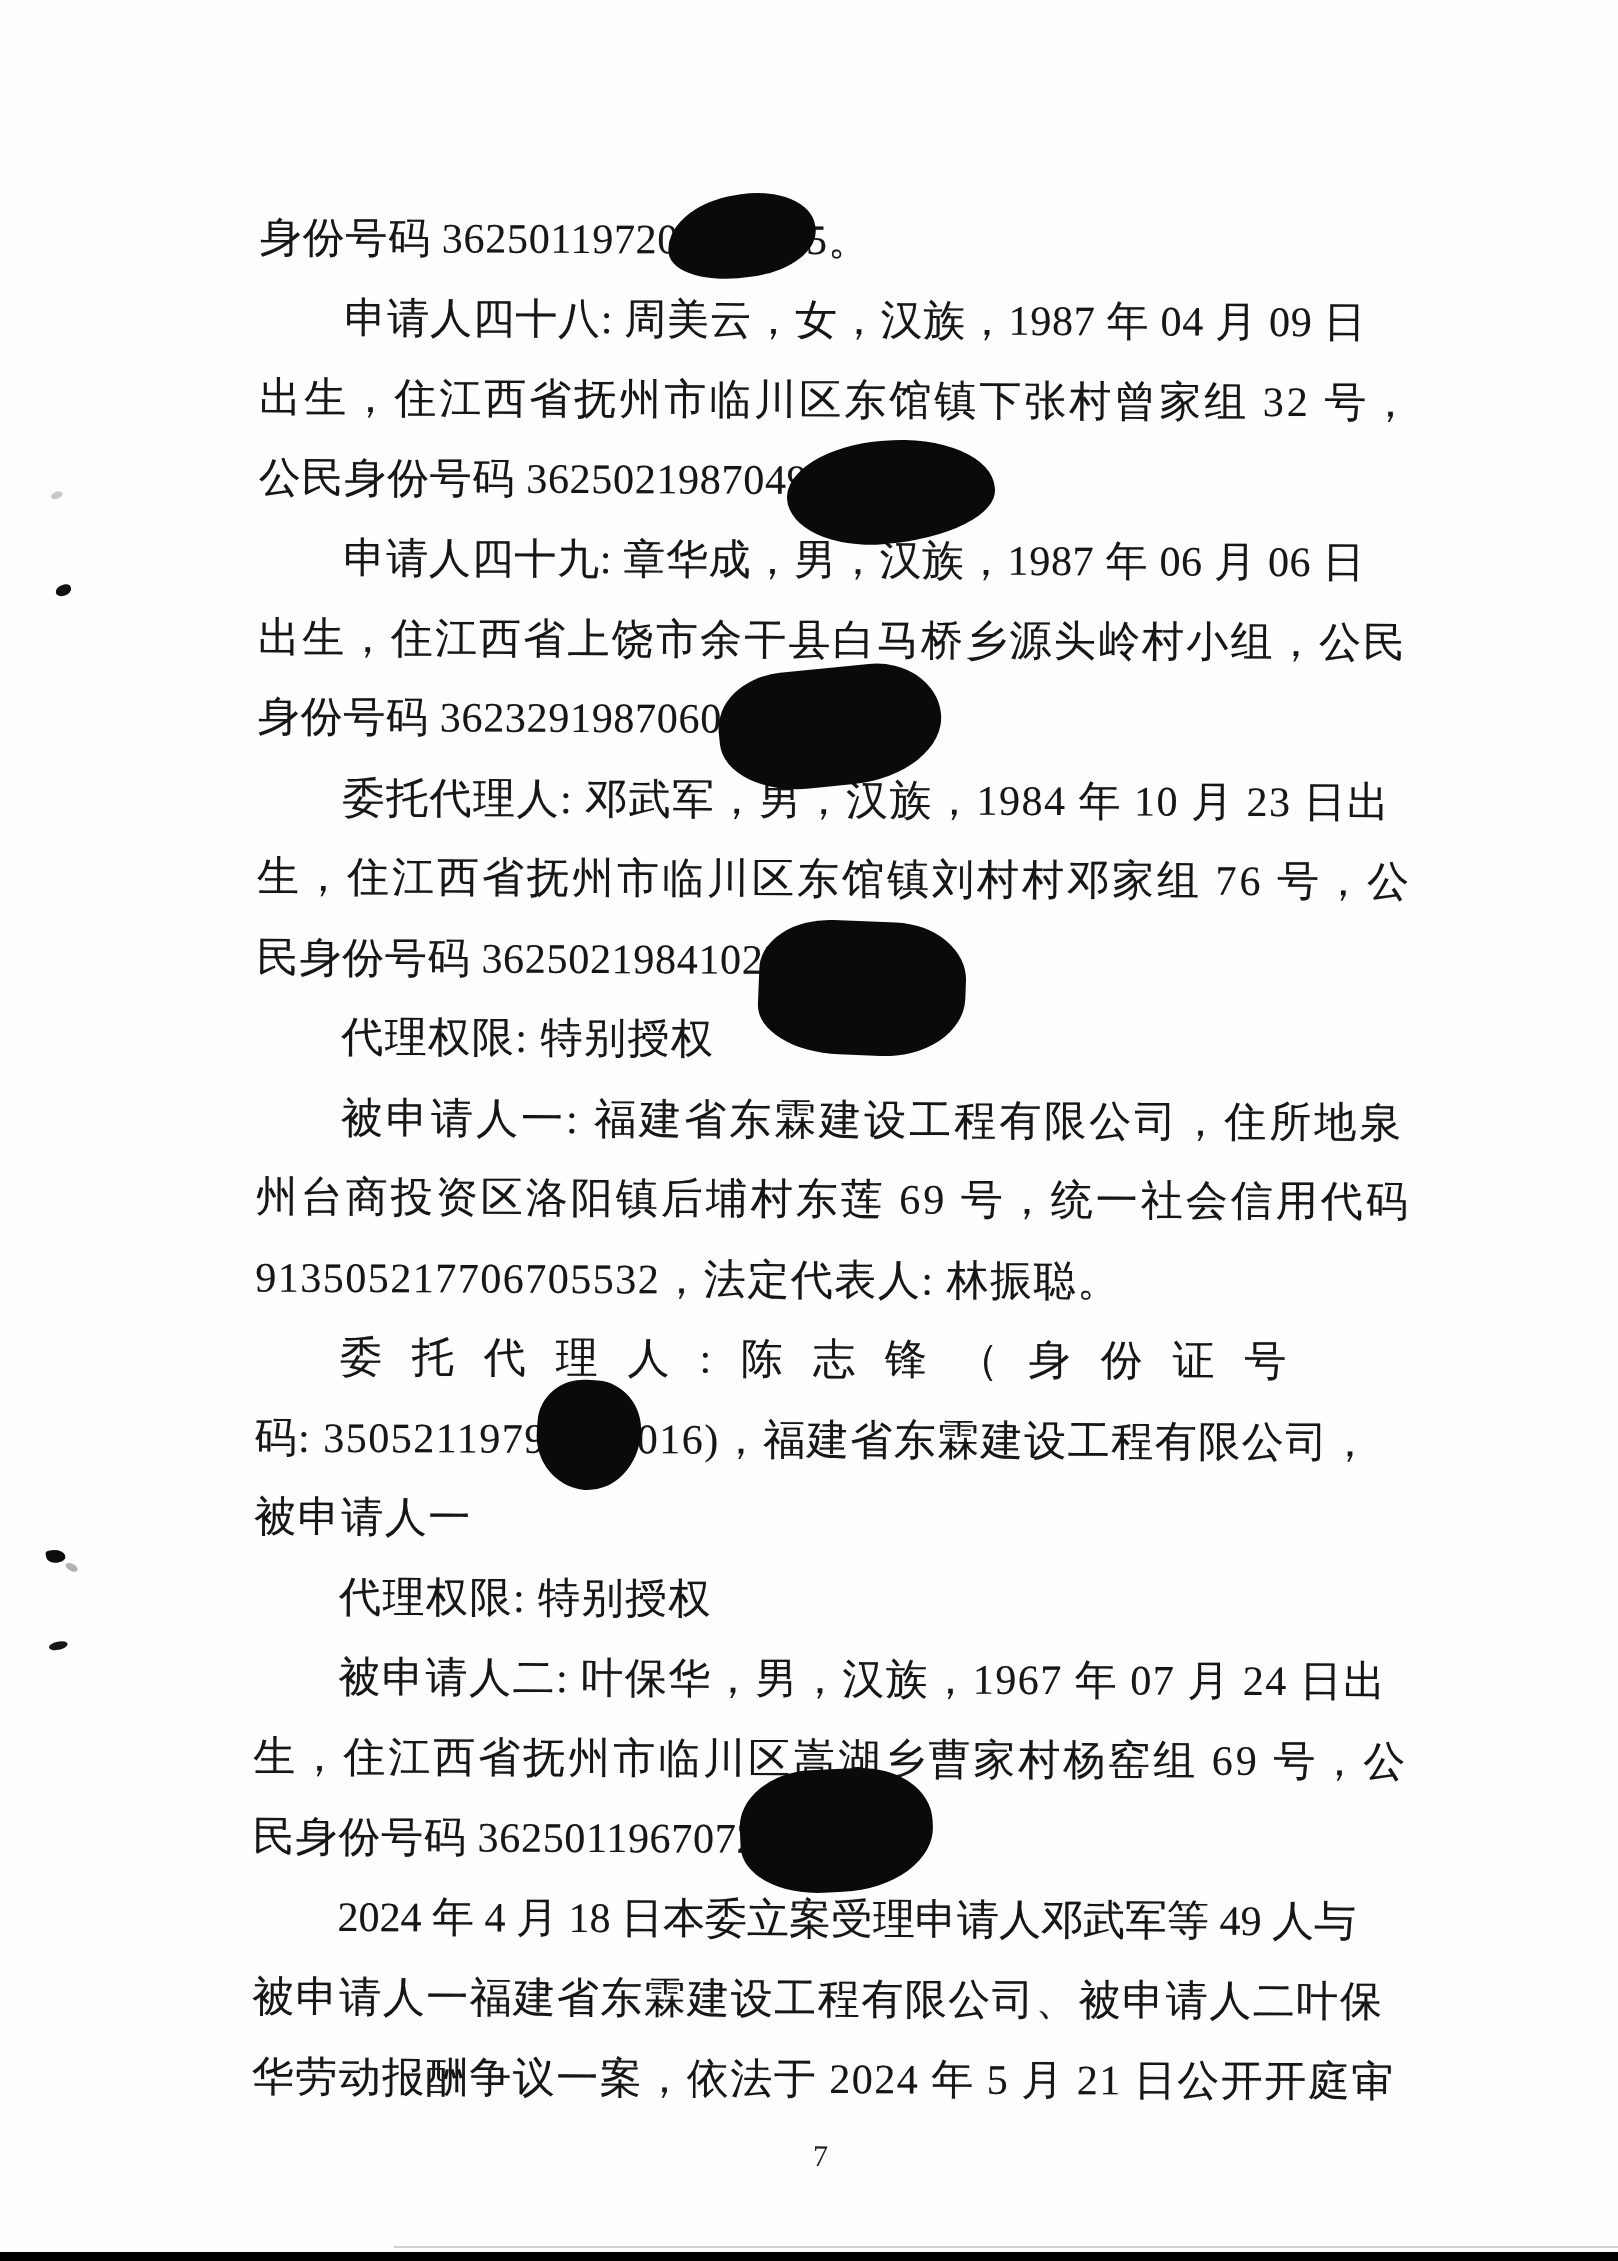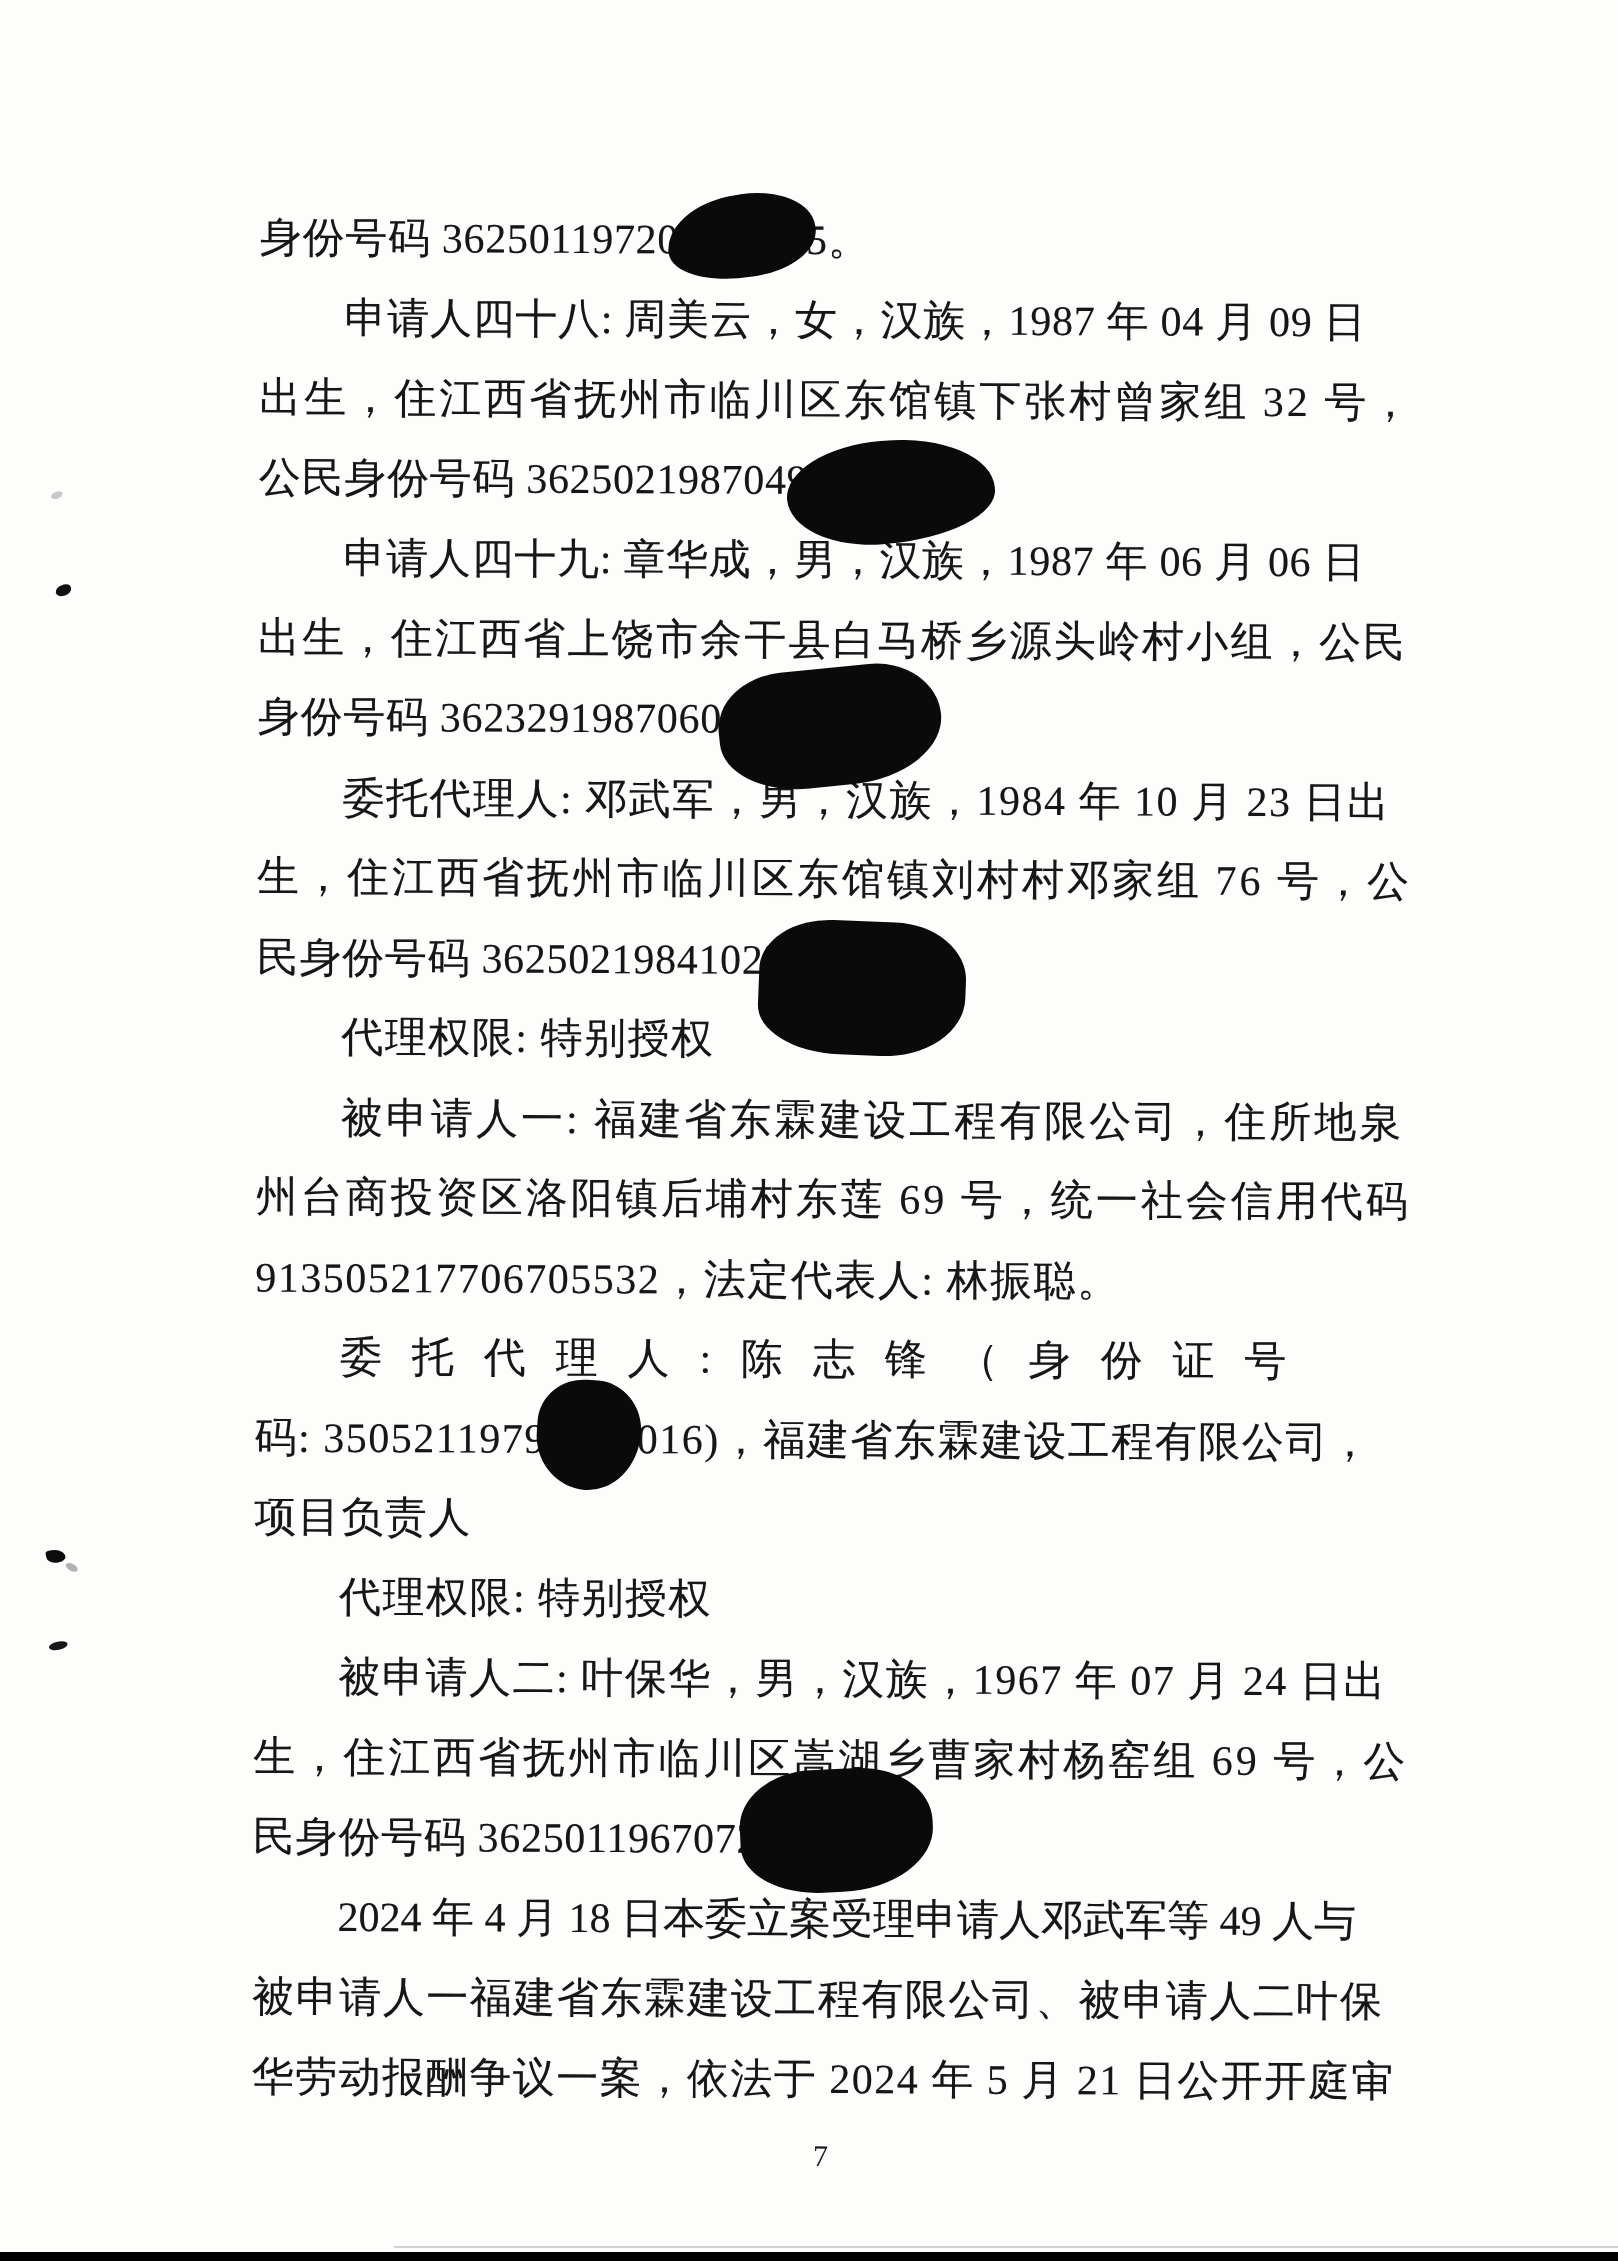--- a/index.html
+++ b/index.html
@@ -70,21 +70,21 @@
     <div class="line ls1" style="top:695px">身份号码 362329198706094</div>
     <div class="line ind ls2" style="top:776px">委托代理人: 邓武军，男，汉族，1984 年 10 月 23 日出</div>
     <div class="line ls4" style="top:855px">生，住江西省抚州市临川区东馆镇刘村村邓家组 76 号，公</div>
     <div class="line ls1" style="top:936px">民身份号码 362502198410236412</div>
     <div class="line ind ls2" style="top:1015px">代理权限: 特别授权</div>
     <div class="line ind ls4" style="top:1096px">被申请人一: 福建省东霖建设工程有限公司，住所地泉</div>
     <div class="line ls4" style="top:1175px">州台商投资区洛阳镇后埔村东莲 69 号，统一社会信用代码</div>
     <div class="line ls2" style="top:1256px">913505217706705532，法定代表人: 林振聪。</div>
     <div class="line ind ls13" style="top:1335px">委 托 代 理 人 :  陈 志 锋 （ 身 份 证 号</div>
     <div class="line ls2" style="top:1416px">码: 35052119791210016)，福建省东霖建设工程有限公司，</div>
-    <div class="line ls2" style="top:1495px">项目负责人</div>
+    <div class="line ls2" style="top:1495px">被申请人一</div>
     <div class="line ind ls2" style="top:1575px">代理权限: 特别授权</div>
     <div class="line ind ls2" style="top:1655px">被申请人二: 叶保华，男，汉族，1967 年 07 月 24 日出</div>
     <div class="line ls4" style="top:1735px">生，住江西省抚州市临川区嵩湖乡曹家村杨窑组 69 号，公</div>
     <div class="line ls1" style="top:1815px">民身份号码 362501196707215016。</div>
     <div class="line ind ls0" style="top:1895px">2024 年 4 月 18 日本委立案受理申请人邓武军等 49 人与</div>
     <div class="line ls2" style="top:1975px">被申请人一福建省东霖建设工程有限公司、被申请人二叶保</div>
     <div class="line ls2" style="top:2055px">华劳动报酬争议一案，依法于 2024 年 5 月 21 日公开开庭审</div>
 
     <div class="blob" style="left:664px;  top:195px;  width:149px; height:83px; border-radius:52% 48% 46% 54% / 60% 52% 48% 44%; transform:rotate(-9deg);"></div>
     <div class="blob" style="left:785px; top:440px;  width:208px; height:103px; border-radius:48% 52% 55% 45% / 50% 55% 45% 52%; transform:rotate(-5deg);"></div>

